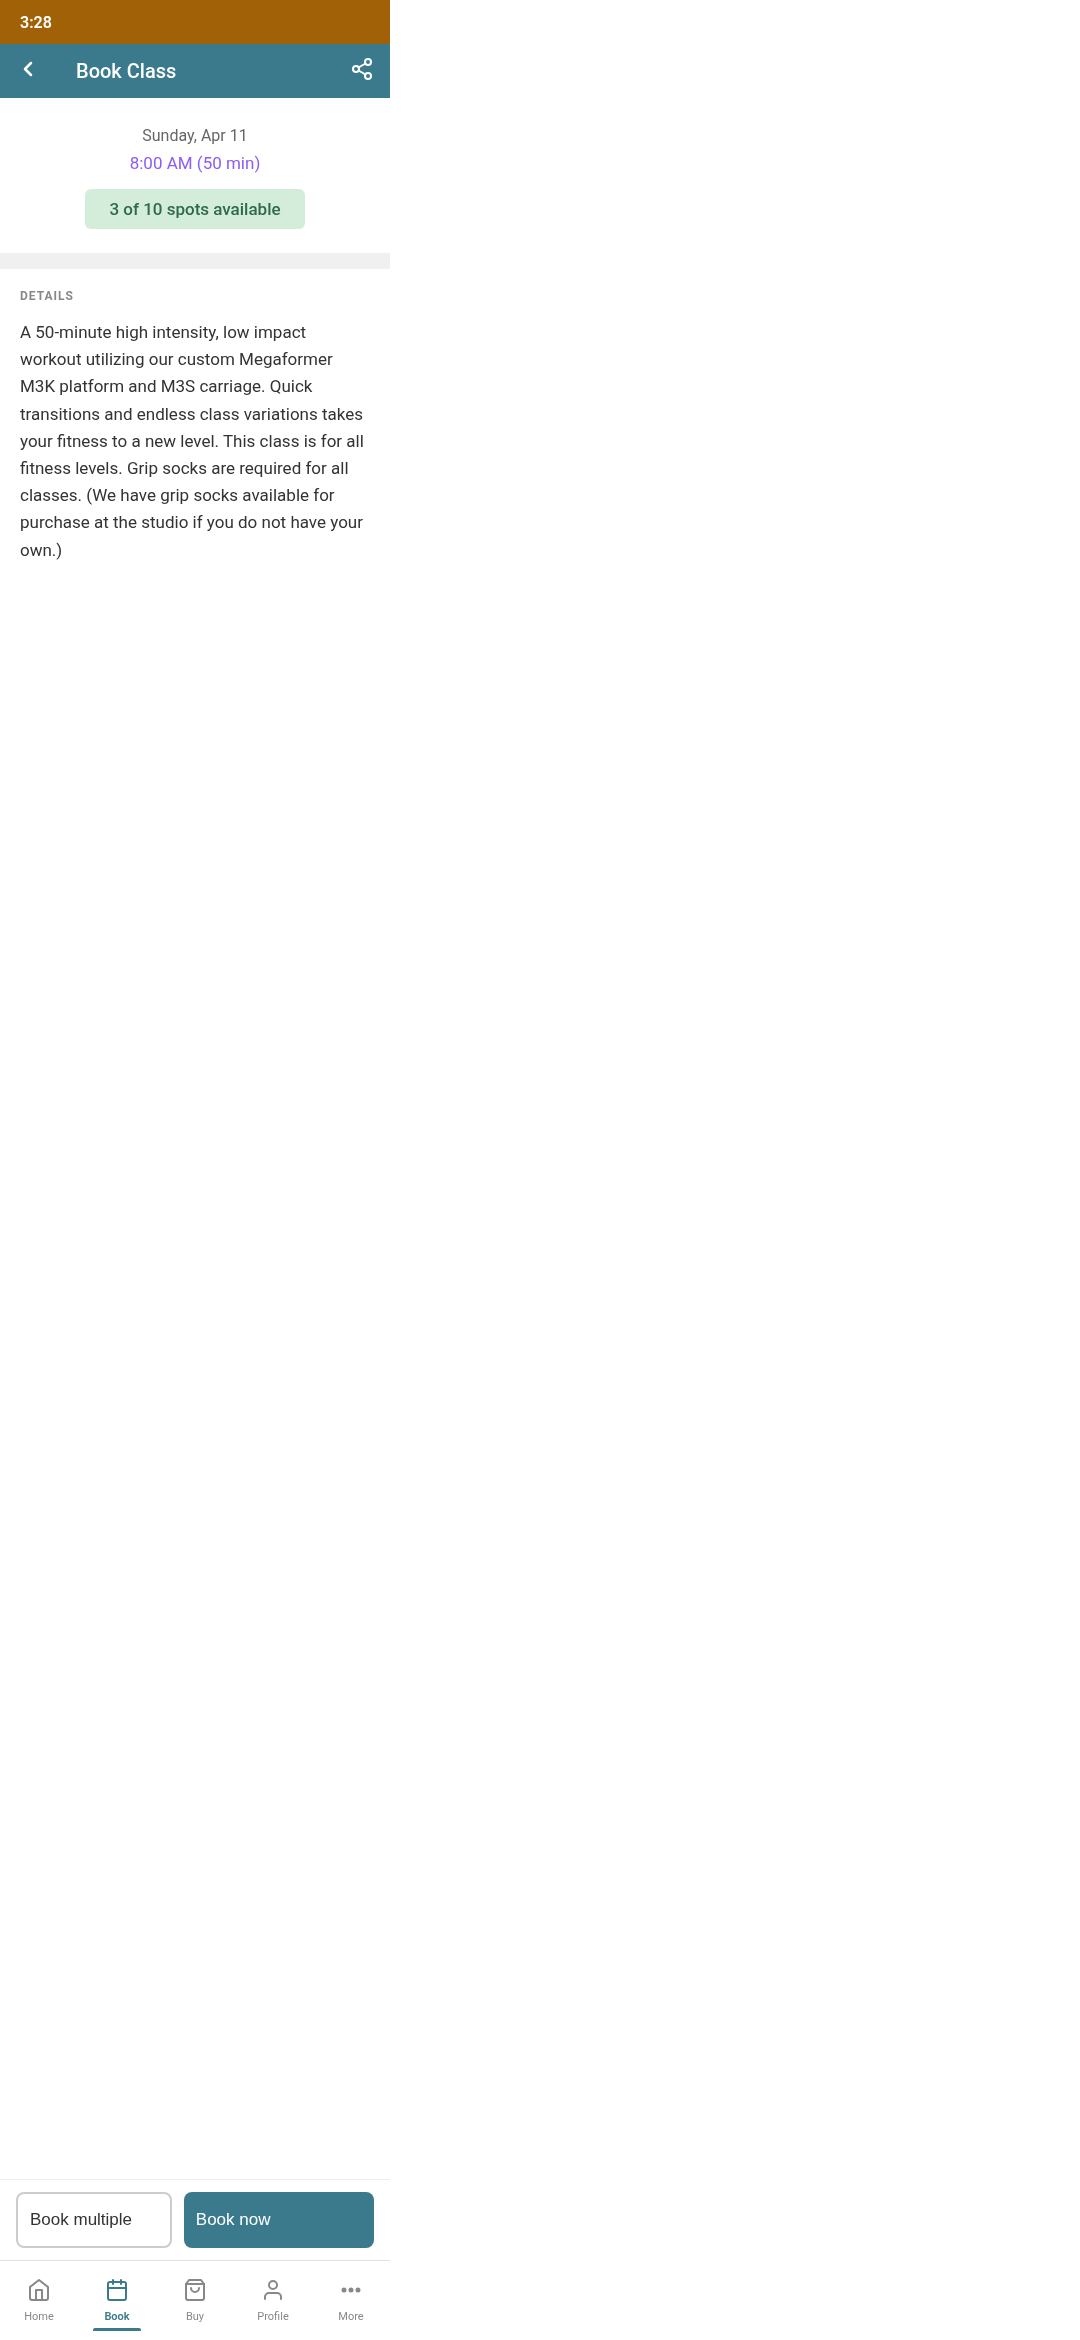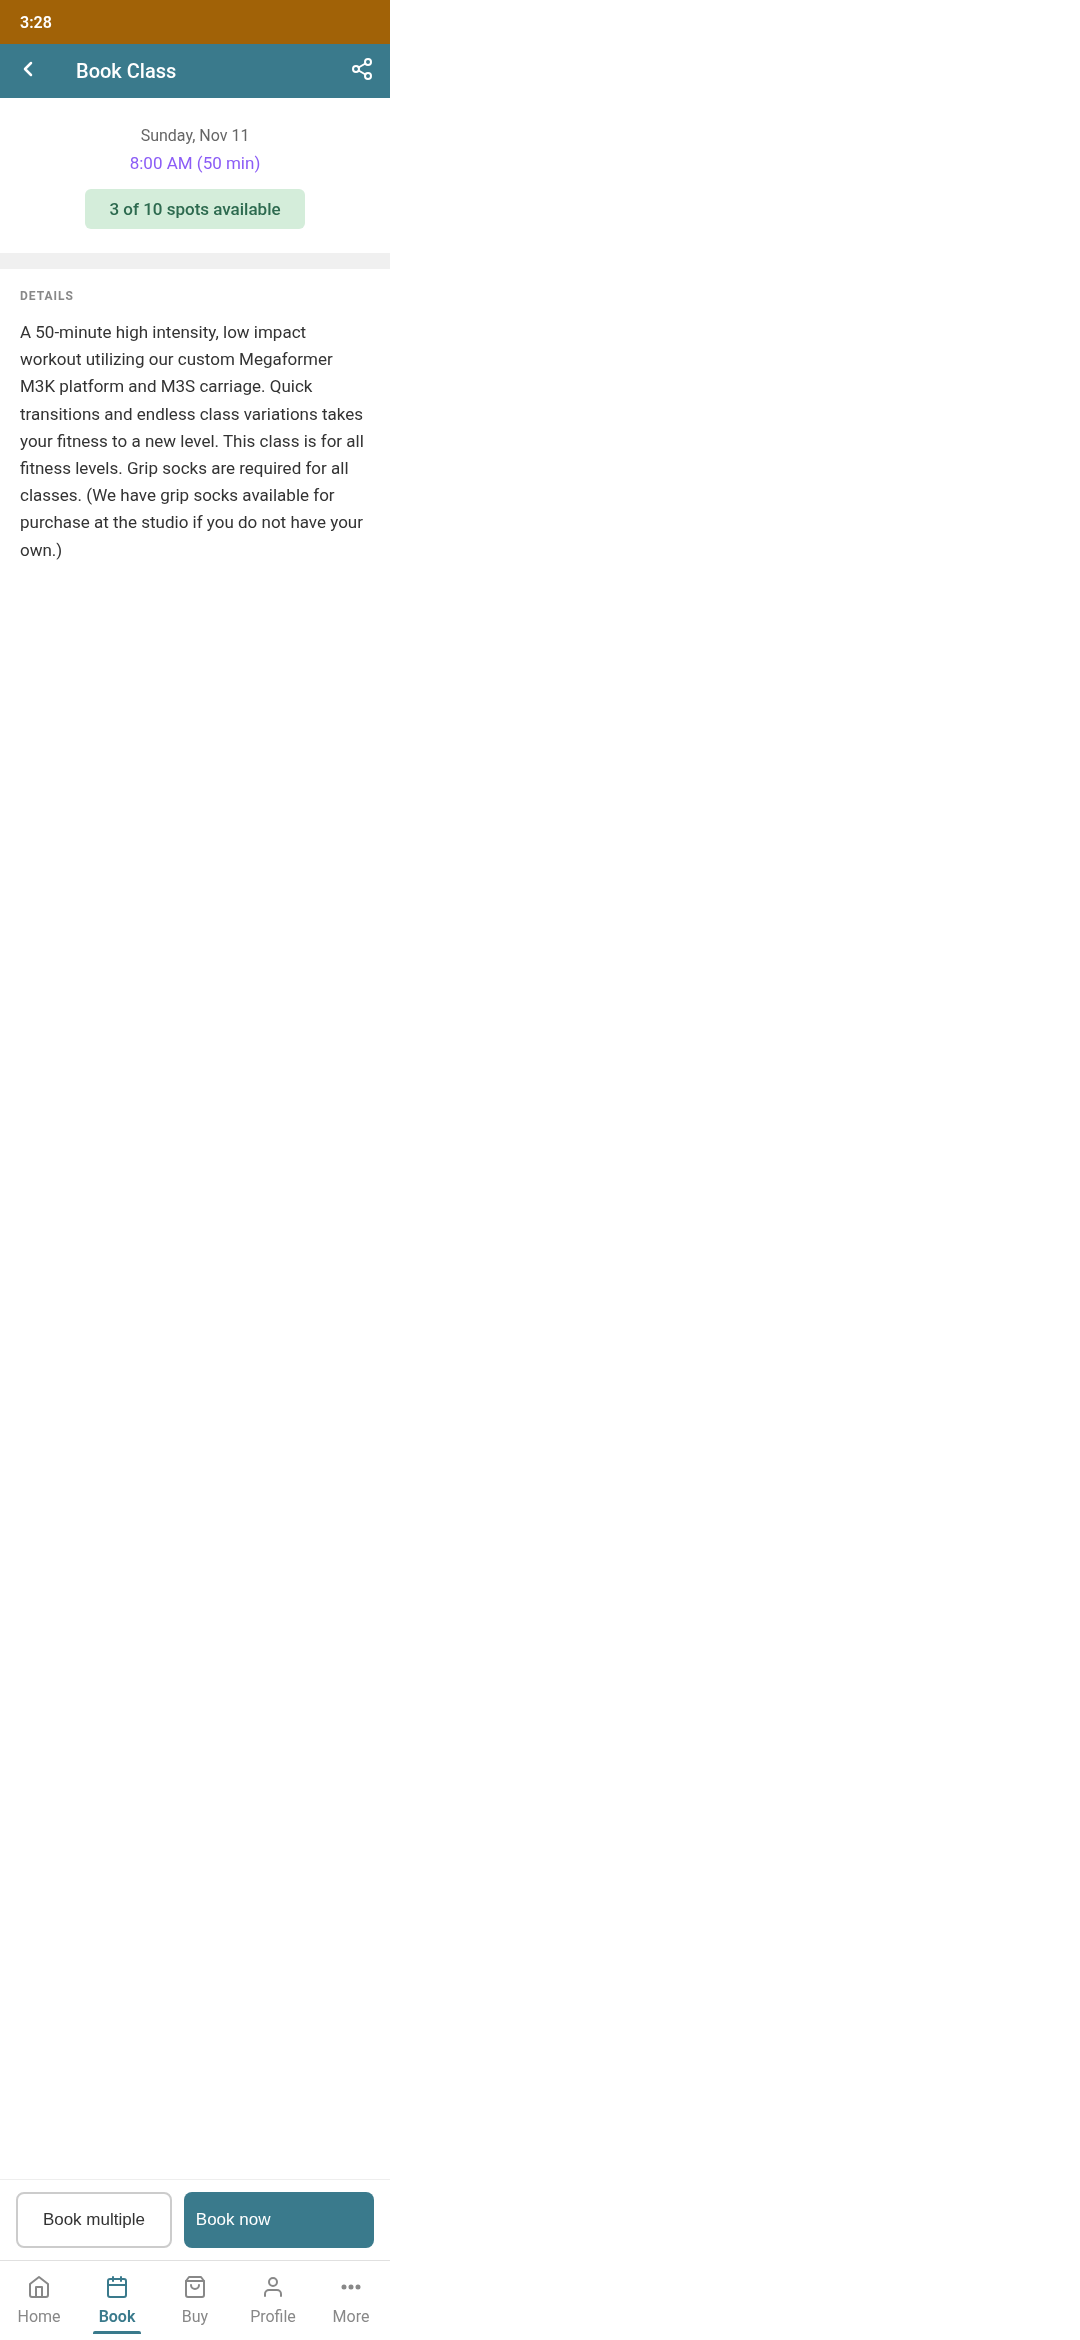--- a/index.html
+++ b/index.html
@@ -187,21 +187,21 @@
     .btn-book-multiple {
       flex: 1;
       border: 2px solid #cccccc;
       background: #ffffff;
       color: #333333;
       font-size: 17px;
       font-weight: 500;
       padding: 16px 12px;
       border-radius: 8px;
       cursor: pointer;
-      text-align: center;
+      text-align: left;
     }
 
     .btn-book-now {
       flex: 1.3;
       border: none;
       background: #3a7a8c;
       color: #ffffff;
       font-size: 17px;
       font-weight: 500;
       padding: 16px 12px;
@@ -235,21 +235,21 @@
       padding: 8px 0;
     }
 
     .nav-icon {
       font-size: 22px;
       color: #888888;
       line-height: 1;
     }
 
     .nav-label {
-      font-size: 16px;
+      font-size: 11px;
       color: #888888;
     }
 
     .nav-book-wrapper {
       position: relative;
       display: flex;
       flex-direction: column;
       align-items: center;
       gap: 4px;
       flex: 1;
@@ -296,21 +296,21 @@
       <circle cx="18" cy="19" r="3"></circle>
       <line x1="8.59" y1="13.51" x2="15.42" y2="17.49"></line>
       <line x1="15.41" y1="6.51" x2="8.59" y2="10.49"></line>
     </svg>
   </span>
 </div>
 
 <div class="main-content">
 
   <div class="hero-section">
-    <div class="class-date">Sunday, Nov 11</div>
+    <div class="class-date">Sunday, Apr 11</div>
     <div class="class-time">8:00 AM (50 min)</div>
     <div class="spots-badge">3 of 10 spots available</div>
   </div>
 
   <div class="section-divider"></div>
 
 
   <div class="section-divider"></div>
 
   <div class="details-section">

